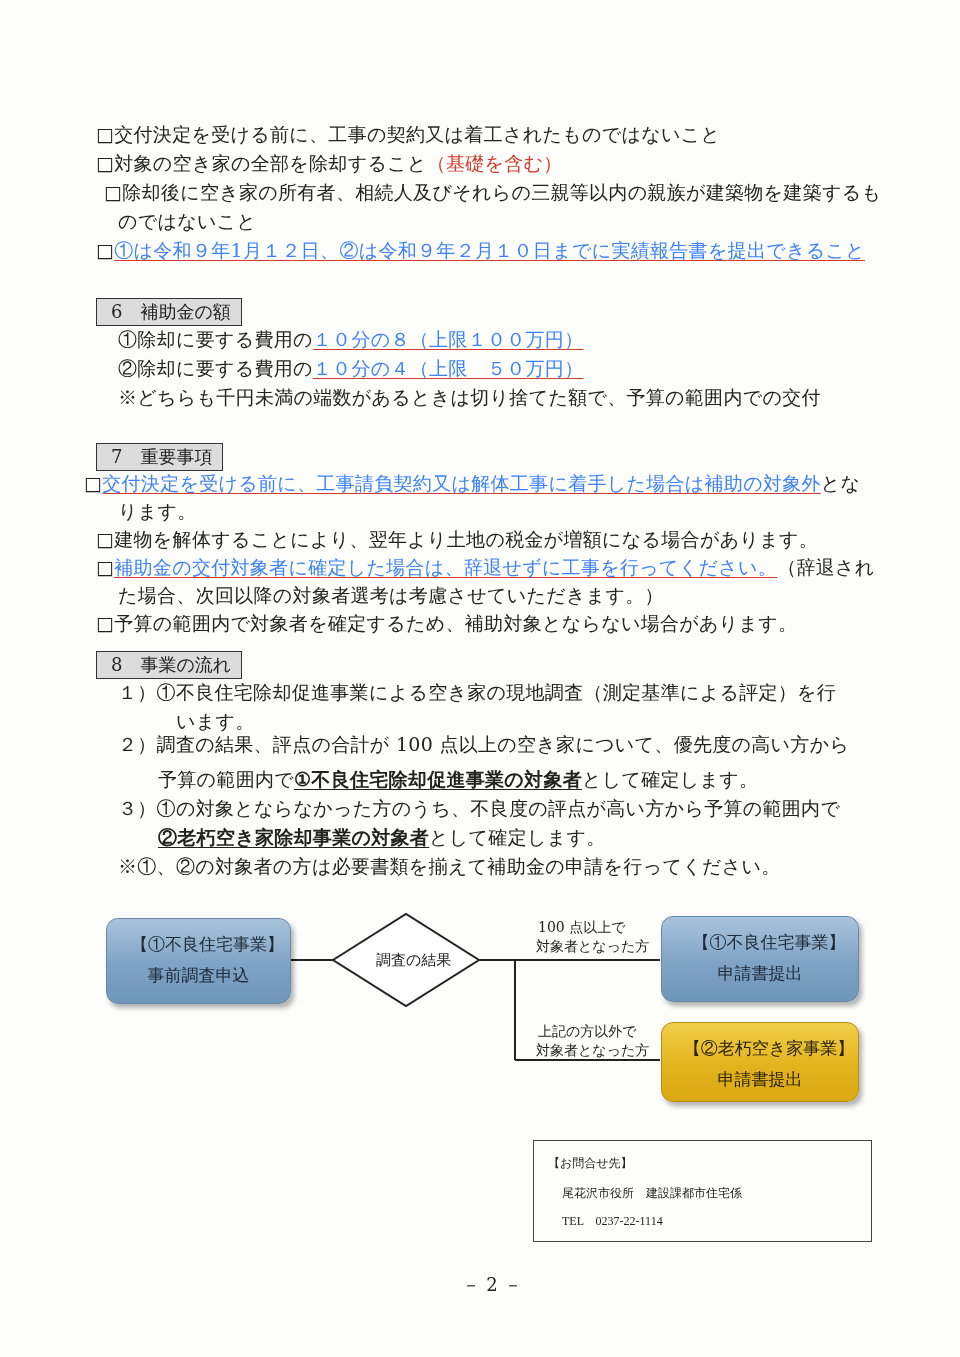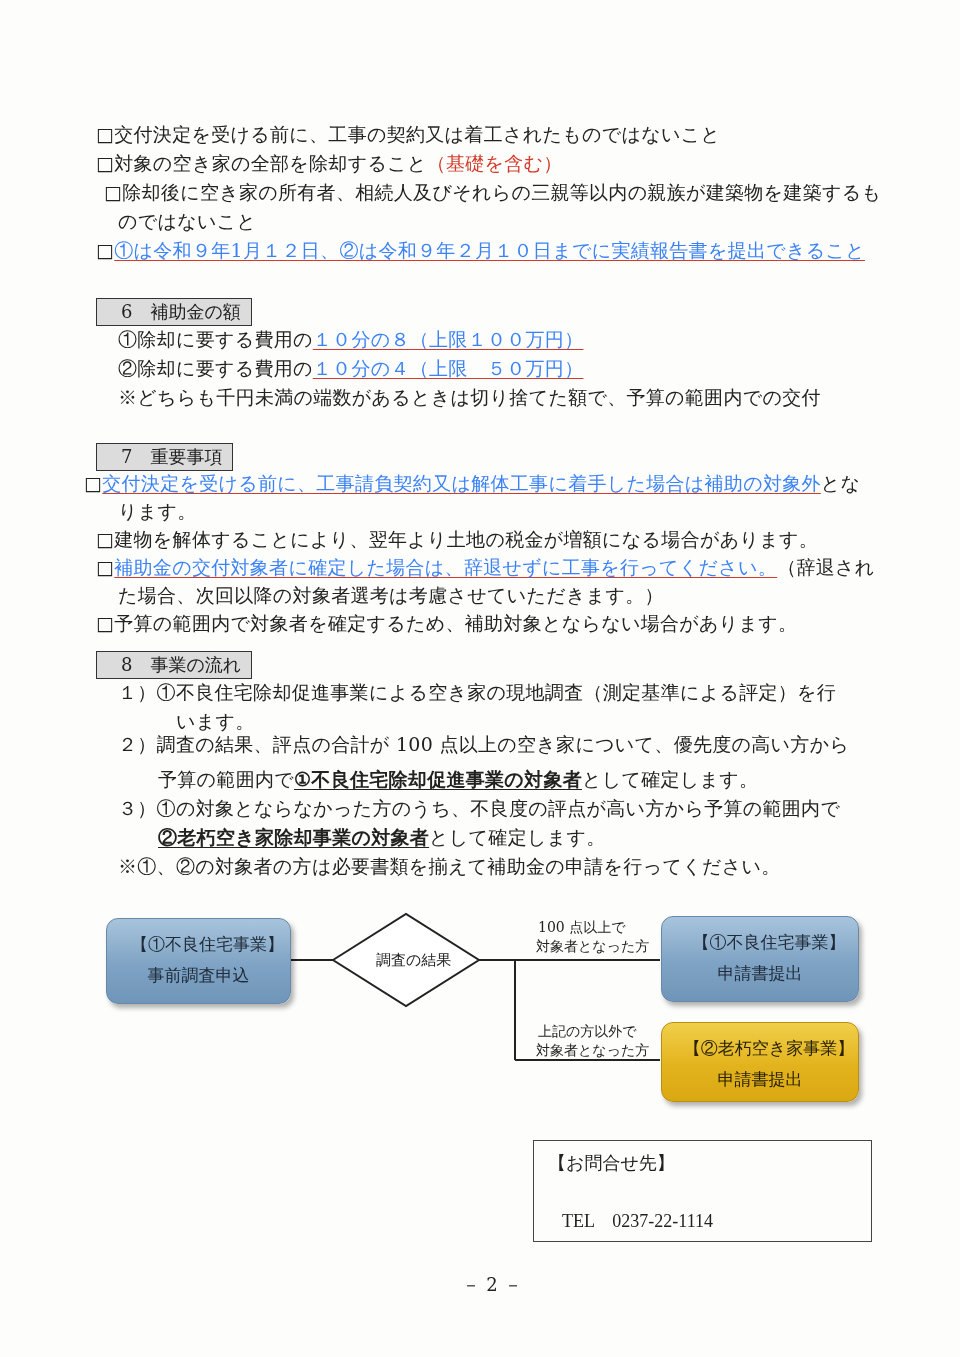--- a/index.html
+++ b/index.html
@@ -5,37 +5,37 @@
   html, body { margin: 0; padding: 0; }
   body {
     width: 960px; height: 1357px; background: #fdfdfb; position: relative; overflow: hidden;
     font-family: "DejaVu Serif", "Liberation Serif", serif; color: #222;
   }
   .line { position: absolute; font-size: 19px; line-height: 26px; white-space: nowrap; letter-spacing: 0.3px; }
   .red { color: #d23a2a; }
   .u-red { color: #3b82f6; text-decoration: underline; text-decoration-color: #d23a2a; text-underline-offset: 3px; }
   .u-bold { font-weight: bold; text-decoration: underline; text-underline-offset: 3px; }
   .sec-head {
-    position: absolute; left: 96px; height: 26px; padding: 0 10px 0 24px;
+    position: absolute; left: 96px; height: 26px; padding: 0 10px 0 14px;
     border: 1.5px solid #333; background: #dcdcdc; font-size: 18px; line-height: 26px; white-space: nowrap;
   }
   .box {
     position: absolute; border-radius: 12px; text-align: center; font-size: 17px;
     box-shadow: 3px 4px 5px rgba(0,0,0,0.3); color: #1e2a38;
   }
   .box.blue { background: linear-gradient(#a8c4dc, #7fa3c4 55%, #6f95b8); border: 1px solid #6788a8; }
   .box.gold { background: linear-gradient(#f0cf4a, #e3b31d 55%, #d9a812); border: 1px solid #b88f10; color: #2a2206; }
   .box .t1 { display: block; margin-top: 14px; margin-left: 18px; }
   .box .t2 { display: block; margin-top: 8px; }
   .flow-label { position: absolute; font-size: 14px; line-height: 19px; white-space: nowrap; }
   .contact {
     position: absolute; left: 533px; top: 1140px; width: 337px; height: 100px;
     border: 1.5px solid #444; background: #fdfdfb;
   }
-  .contact .cl { position: absolute; font-size: 18px; line-height: 24px; white-space: nowrap; text-align: right; }
+  .contact .cl { position: absolute; font-size: 12px; line-height: 24px; white-space: nowrap; text-align: right; }
 </style>
 </head>
 <body>
 
 <div class="line" style="left:96px;top:121px;">
   <span>□</span><span>交付決定を受ける前に、工事の契約又は着工されたものではないこと</span>
 </div>
 <div class="line" style="left:96px;top:150px;">
   <span>□</span><span>対象の空き家の全部を除却すること</span><span class="red">（基礎を含む）</span>
 </div>
@@ -113,16 +113,17 @@
   <div class="flow-label" style="left:538px;top:1022px;">上記の方以外で</div>
   <div class="flow-label" style="left:536px;top:1041px;">対象者となった方</div>
   <div class="box gold" style="left:661px;top:1022px;width:196px;height:78px;">
     <span class="t1">【②老朽空き家事業】</span>
     <span class="t2">申請書提出</span>
   </div>
 </div>
 
 <div class="contact">
   <div class="cl" style="left:14px;top:10px;">【お問合せ先】</div>
+  <div class="cl" style="left:28px;top:40px;">尾花沢市役所　建設課都市住宅係</div>
   <div class="cl" style="left:28px;top:68px;font-family:'Liberation Serif',serif;">TEL　0237-22-1114</div>
 </div>
 
 <div class="line" style="left:462px;top:1272px;font-size:18px;">－ 2 －</div>
 
 </body></html>

